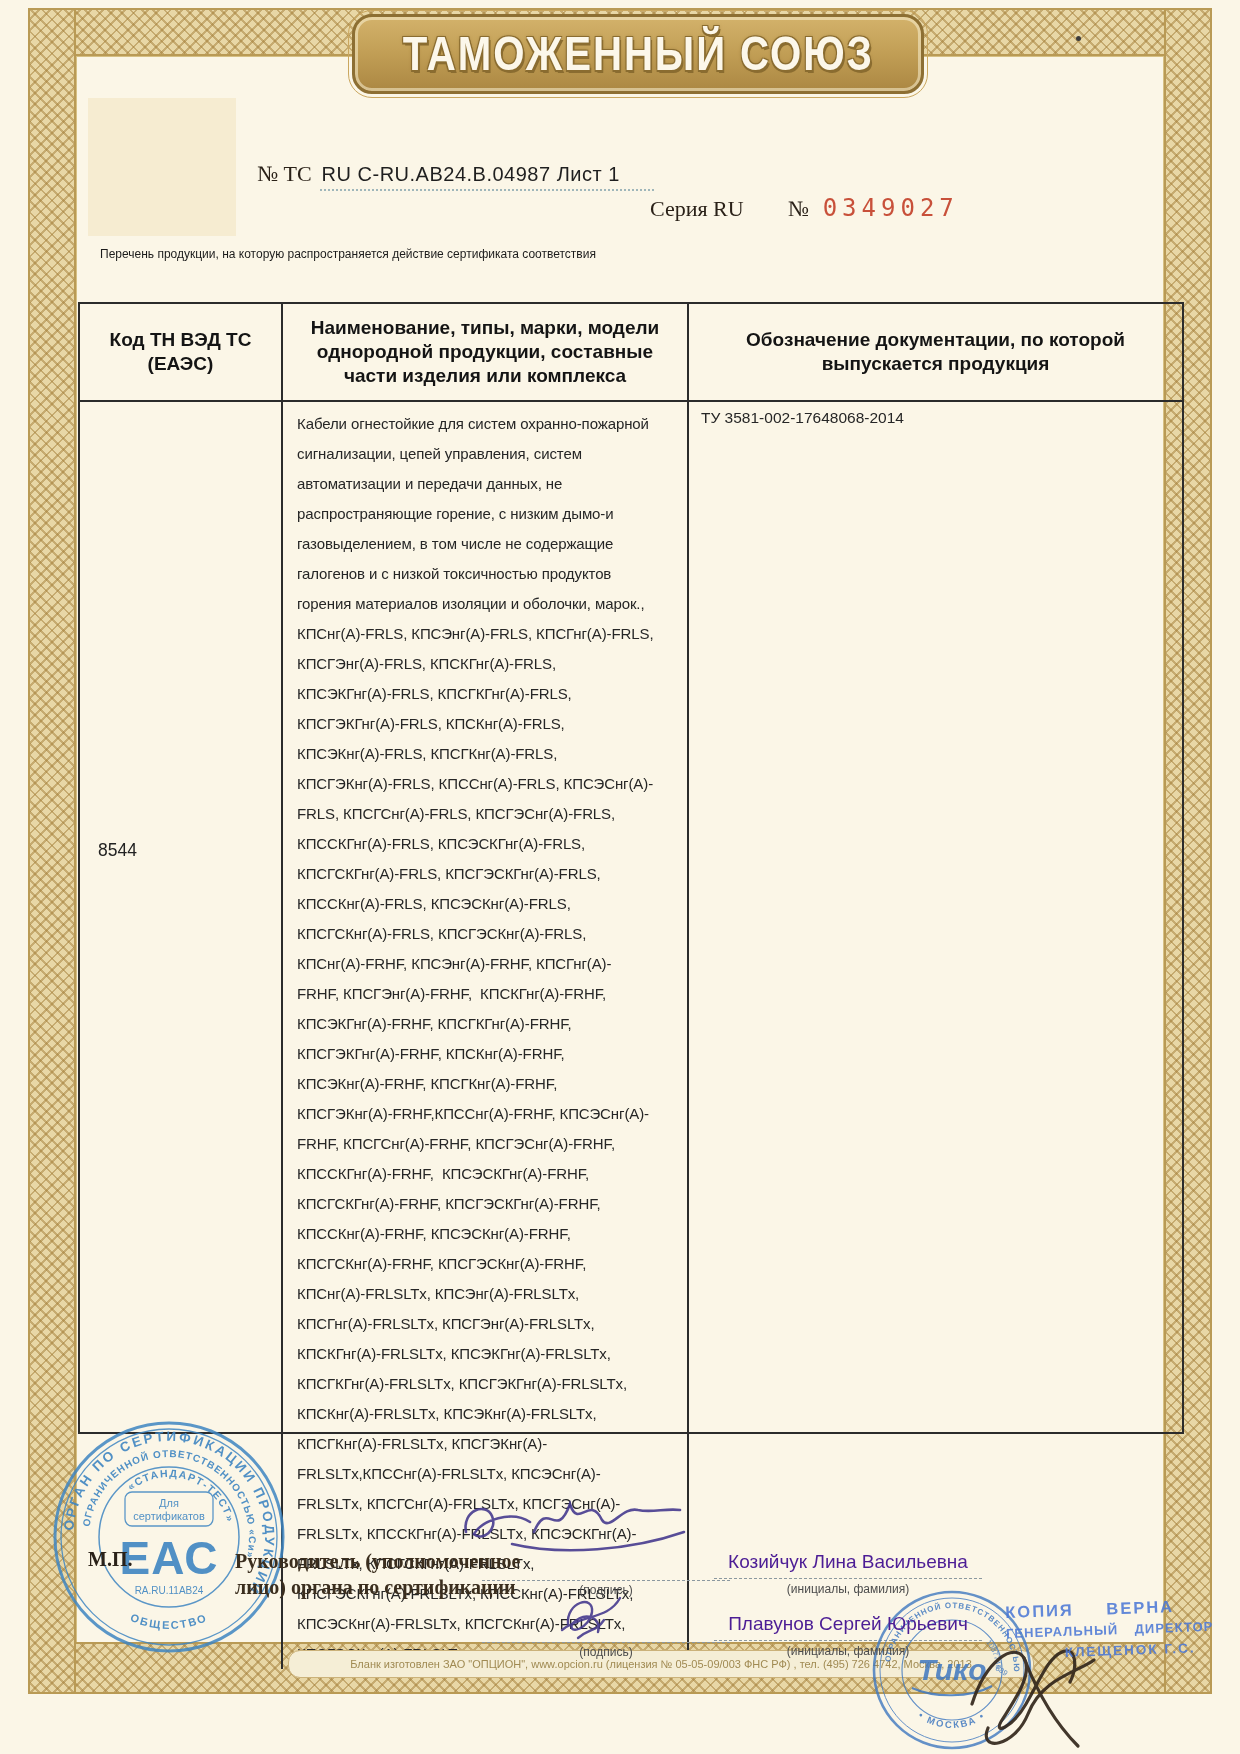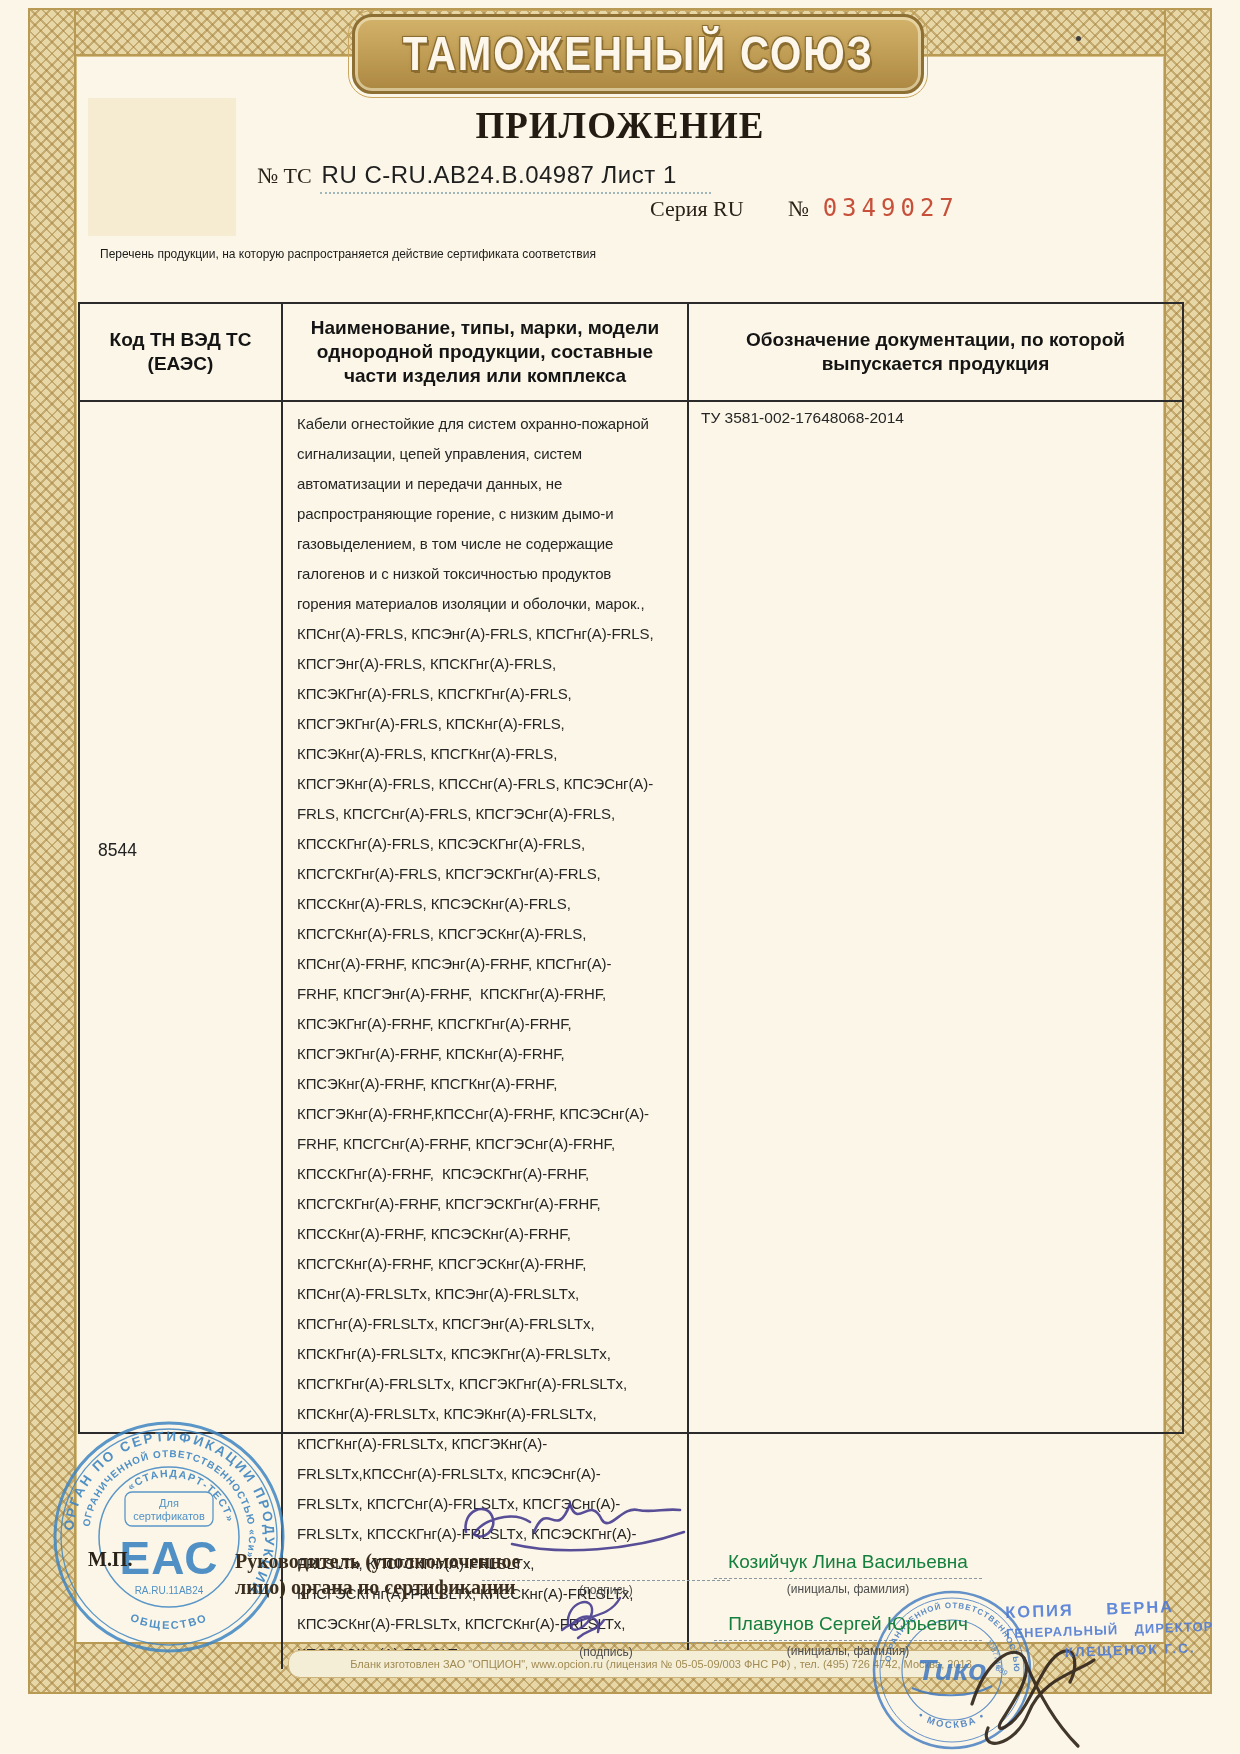--- a/index.html
+++ b/index.html
@@ -26,21 +26,21 @@
     display:flex;align-items:center;justify-content:center;}
   .banner span{font-size:41px;font-weight:800;letter-spacing:2px;color:#fcf7ea;transform:scale(.98,1.18);
     text-shadow:2px 2px 0 #8a6c30,-1px -1px 0 #8a6c30,1px -1px 0 #8a6c30,-1px 1px 0 #8a6c30,0 0 3px #8a6c30;}
   
   .title{position:absolute;left:0;right:0;top:104px;text-align:center;z-index:3;
     font-family:"Liberation Serif",serif;font-weight:bold;font-size:37px;letter-spacing:1px;color:#241c12;}
   .cert-line{position:absolute;left:235px;top:161px;z-index:3;display:flex;align-items:baseline;}
   .serif{font-family:"Liberation Serif",serif;color:#2a2118;}
   .cert-prefix{font-size:22px;letter-spacing:2px;}
   .cert-no-label{font-size:22px;margin-left:22px;}
-  .cert-number{font-size:24px;color:#1f1f1f;margin-left:8px;padding:0 34px 3px 2px;
+  .cert-number{font-size:20px;color:#1f1f1f;margin-left:8px;padding:0 34px 3px 2px;
     border-bottom:2px dotted #9fb6ba;letter-spacing:.5px;}
   .series-line{position:absolute;left:650px;top:194px;z-index:3;display:flex;align-items:baseline;}
   .series-label{font-size:22px;}
   .series-no{font-size:22px;margin-left:44px;}
   .series-number{font-family:"DejaVu Sans Mono",monospace;font-size:24px;letter-spacing:5px;
     color:#c8503a;margin-left:14px;}
   .intro{position:absolute;left:100px;top:247px;z-index:3;font-size:12px;color:#1c1c1c;}
   
   .ptable{position:absolute;left:78px;top:302px;width:1102px;height:1128px;z-index:3;
     border:2px solid #2b2b2b;display:grid;grid-template-columns:203px 406px 1fr;grid-template-rows:98px 1fr;
@@ -63,21 +63,21 @@
   .dline{position:absolute;z-index:4;border-bottom:1.5px dashed #8b98a0;}
   #sline1{left:482px;top:1568px;width:248px;height:12px;}
   #sline2{left:482px;top:1630px;width:248px;height:12px;}
   #nline1{left:714px;top:1566px;width:268px;height:12px;}
   #nline2{left:714px;top:1628px;width:268px;height:12px;}
   .caption{position:absolute;z-index:5;font-size:12px;color:#4c4c4c;text-align:center;}
   #cap-sign1{left:482px;top:1583px;width:248px;}
   #cap-sign2{left:482px;top:1645px;width:248px;}
   #cap-name1{left:714px;top:1582px;width:268px;}
   #cap-name2{left:714px;top:1644px;width:268px;}
-  .person{position:absolute;z-index:5;font-size:19px;color:#15803d;text-align:center;}
+  .person{position:absolute;z-index:5;font-size:19px;color:#4c1d95;text-align:center;}
   #head-name{left:712px;top:1551px;width:272px;}
   #expert-name{left:712px;top:1613px;width:272px;}
   .sig-svg{position:absolute;z-index:6;}
   #sig1{left:452px;top:1480px;}
   #sig2{left:538px;top:1580px;}
   #sig3{left:928px;top:1608px;}
   
   .stamp{position:absolute;z-index:4;}
   #stamp-left{left:48px;top:1416px;width:242px;height:242px;}
   #stamp-tiko{left:868px;top:1586px;width:168px;height:168px;}
@@ -102,21 +102,20 @@
   <div class="frame" id="frame-left"></div>
   <div class="frame" id="frame-right"></div>
   <div class="inner-line"></div>
   <div class="watermark"></div>
   <div class="dot"></div>
 
   <div class="banner">
     <span>ТАМОЖЕННЫЙ СОЮЗ</span>
   </div>
 
-  <div class="title">ПРИЛОЖЕНИЕ</div>
 
   <div class="cert-line">
     <span class="serif cert-no-label">№ ТС</span>
     <span class="cert-number">RU C-RU.АВ24.В.04987 Лист 1</span>
   </div>
 
   <div class="series-line">
     <span class="serif series-label">Серия RU</span>
     <span class="serif series-no">№</span>
     <span class="series-number">0349027</span>

